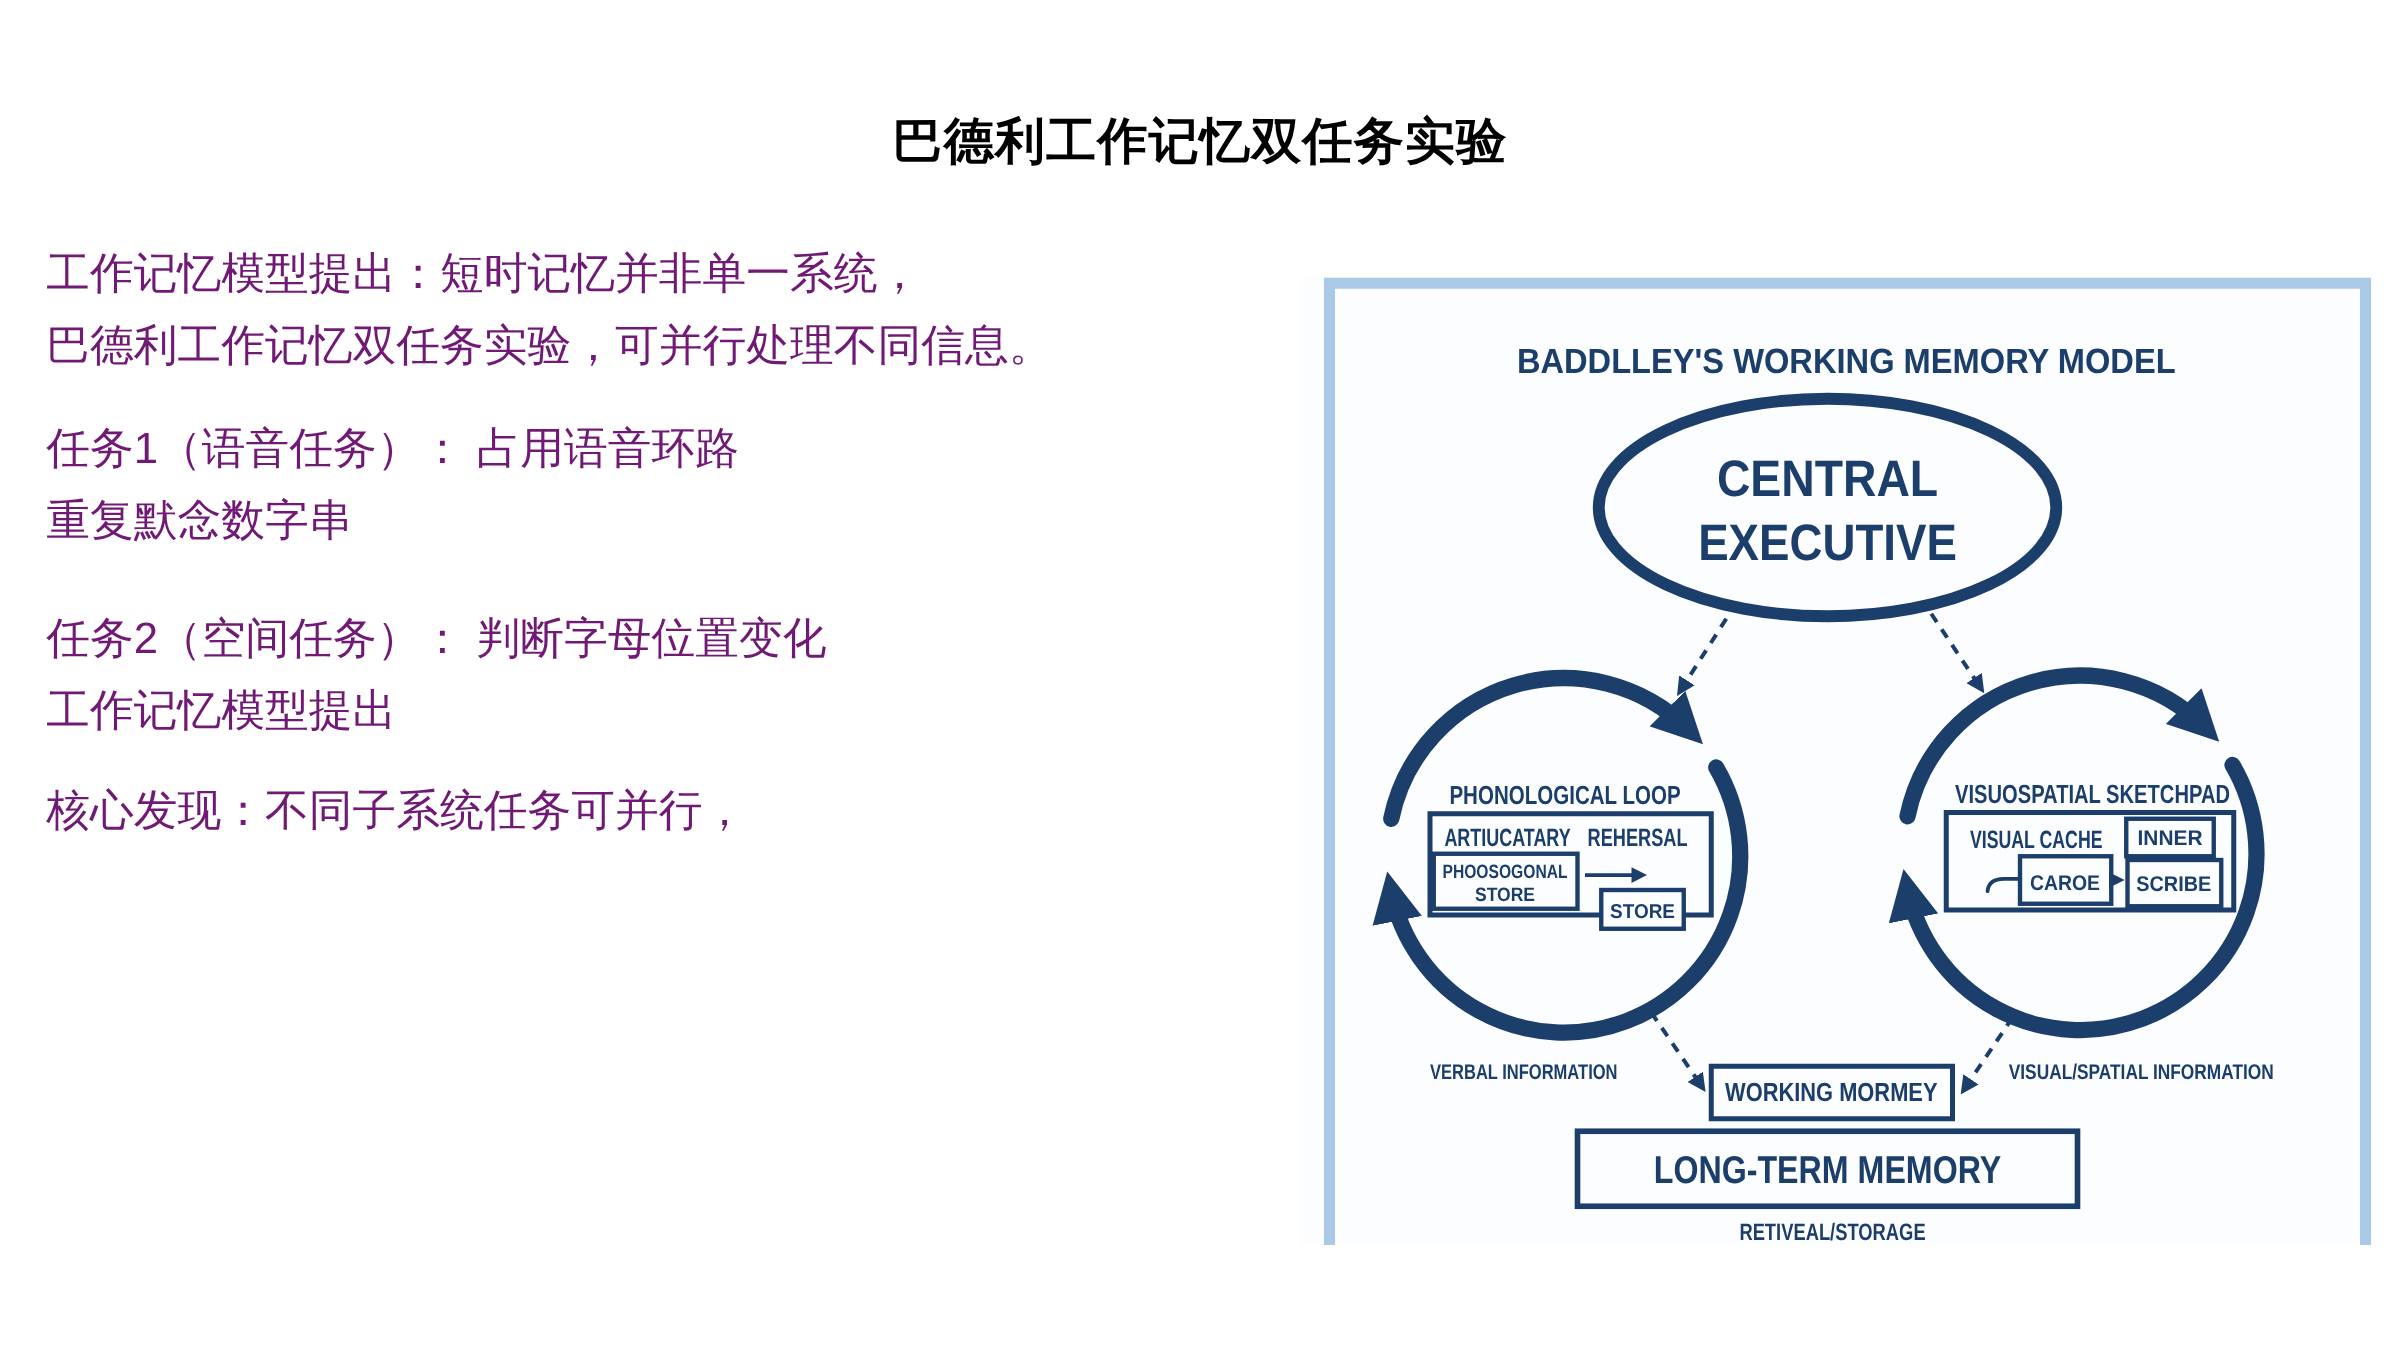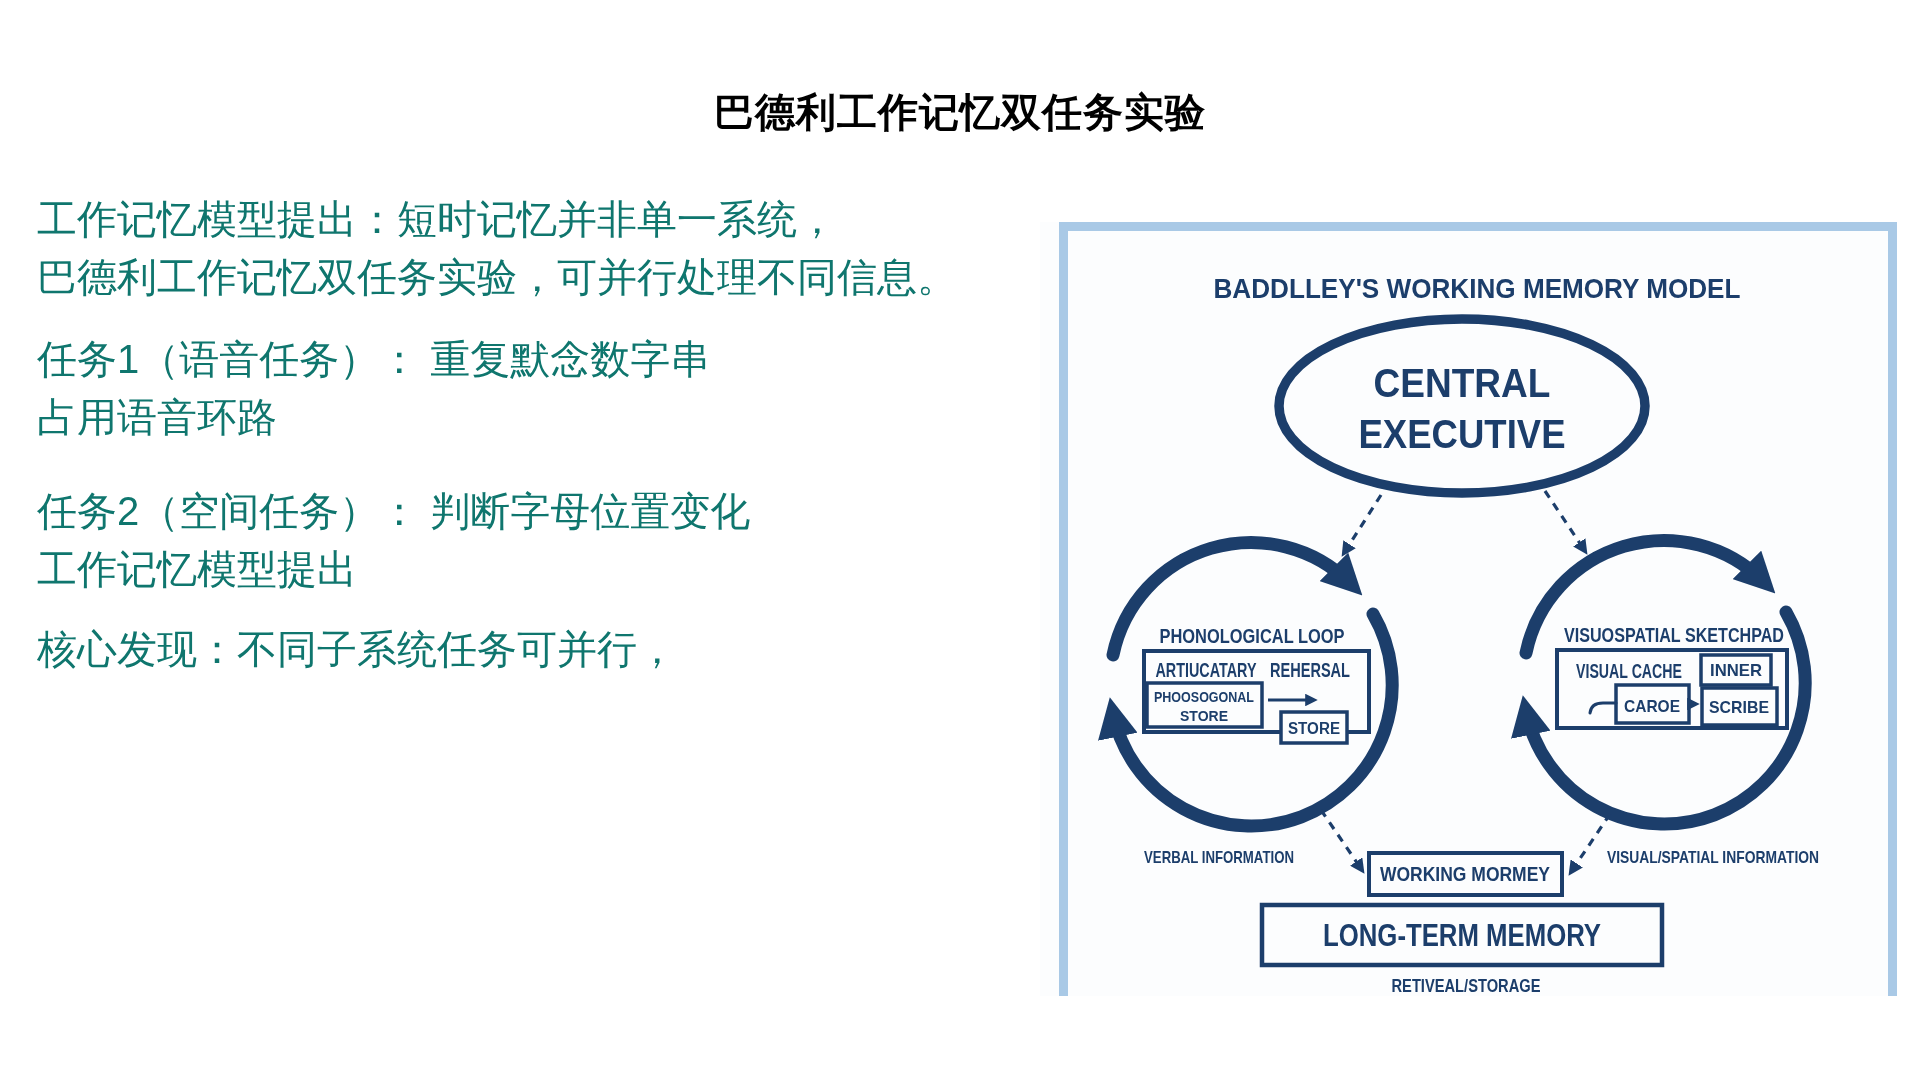--- a/index.html
+++ b/index.html
@@ -1,20 +1,20 @@
 <!DOCTYPE html>
 <html><head>
 <meta charset="utf-8">
 <style>
   html,body{margin:0;padding:0;background:#ffffff;}
   .page{position:relative;width:1920px;height:996px;background:#ffffff;overflow:hidden;
         font-family:"Liberation Sans",sans-serif;}
   .page-title{position:absolute;left:0;right:0;top:58px;text-align:center;
         font-size:40px;font-weight:700;color:#000;letter-spacing:1px;}
-  .note{position:absolute;left:37px;font-size:40px;line-height:58px;color:#0f766e;
+  .note{position:absolute;left:37px;font-size:35px;line-height:58px;color:#701a75;
         white-space:nowrap;}
   .note-intro{top:190px;}
   .note-task1{top:330px;}
   .note-task2{top:482px;}
   .note-finding{top:620px;text-align:center;}
   .diagram{position:absolute;left:1040px;top:222px;width:838px;height:797px;background:#fcfdfe;padding-left:19px;}
   svg text{font-family:"Liberation Sans",sans-serif;font-weight:bold;fill:#1c3e6b;}
   .t-title{font-size:28px;}
   .t-ce{font-size:41px;}
   .t-loop{font-size:21px;}
@@ -32,22 +32,22 @@
 
 <div class="page">
 
   <h1 class="page-title">巴德利工作记忆双任务实验</h1>
 
   <div class="note note-intro">
     <div>工作记忆模型提出：短时记忆并非单一系统，</div>
     <div>巴德利工作记忆双任务实验，可并行处理不同信息。</div>
   </div>
   <div class="note note-task1">
-    <div>任务1（语音任务）： 重复默念数字串</div>
-    <div>占用语音环路</div>
+    <div>任务1（语音任务）： 占用语音环路</div>
+    <div>重复默念数字串</div>
   </div>
   <div class="note note-task2">
     <div>任务2（空间任务）： 判断字母位置变化</div>
     <div>工作记忆模型提出</div>
   </div>
   <div class="note note-finding">
     <div>核心发现：不同子系统任务可并行，</div>
   </div>
 
   <div class="diagram">

